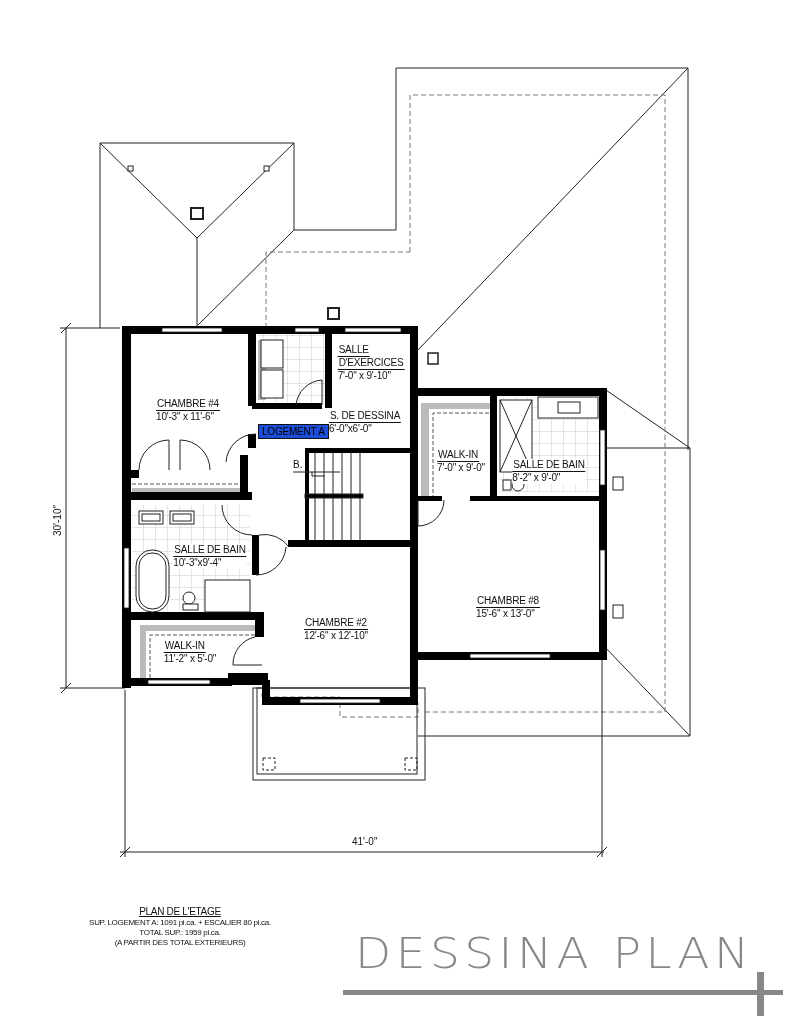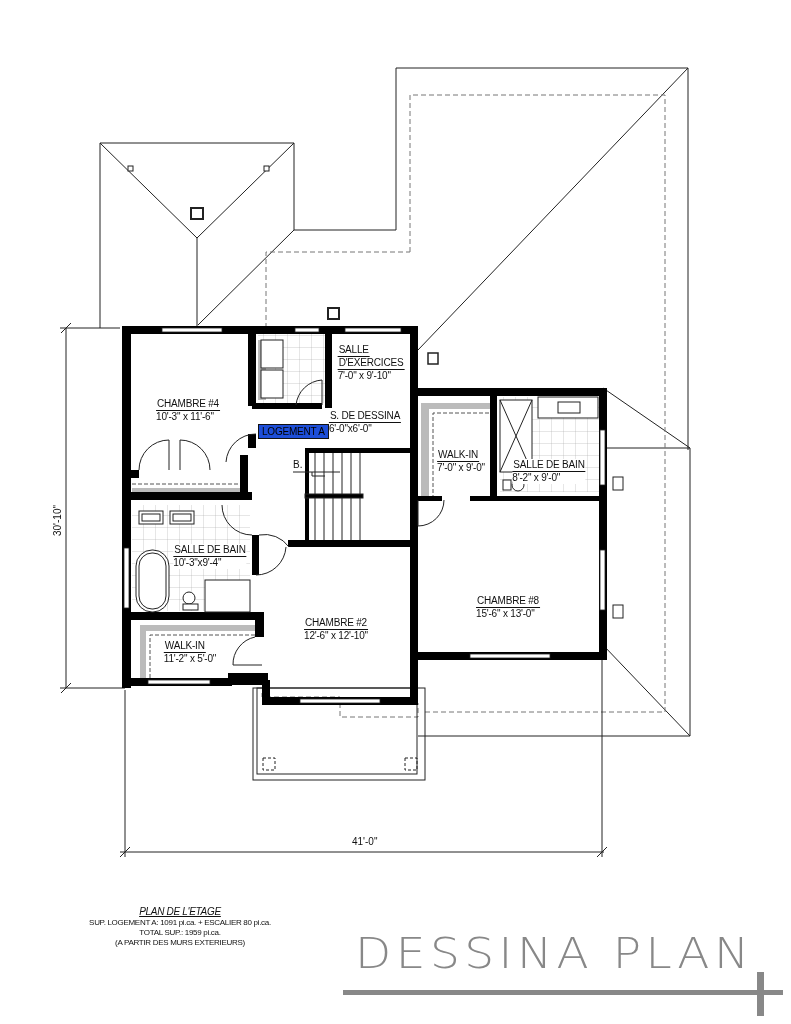--- a/index.html
+++ b/index.html
@@ -5,21 +5,21 @@
   html,body{margin:0;padding:0;background:#fff;}
   body{width:791px;height:1024px;position:relative;overflow:hidden;font-family:"Liberation Sans",sans-serif;}
   svg{position:absolute;left:0;top:0;}
   .lbl{position:absolute;text-align:left;font-family:"Liberation Sans",sans-serif;color:#111;font-size:10px;line-height:12px;white-space:nowrap;transform:translateX(-50%);}
   .lbl .t{display:inline-block;border-bottom:1px solid #111;padding:0 1px;letter-spacing:-0.2px;}
   .lbl .d{display:block;letter-spacing:-0.2px;}
   .boxed{position:absolute;border:1.5px solid #111;font-size:10px;padding:1px 3px;background:#1d4ed8;font-family:"Liberation Sans",sans-serif;letter-spacing:-0.2px;}
   .dim{position:absolute;font-size:10px;font-family:"Liberation Sans",sans-serif;color:#111;}
   .dim-v{transform:rotate(-90deg);transform-origin:left top;}
   .caption{position:absolute;left:70px;top:907px;width:220px;text-align:center;font-family:"Liberation Sans",sans-serif;font-size:8px;line-height:10px;color:#111;letter-spacing:-0.3px;}
-  .caption .ct{font-size:10px;text-decoration:underline;display:block;margin-bottom:1px;font-style:italic;}
+  .caption .ct{font-size:10px;text-decoration:underline;display:block;margin-bottom:1px;}
   .logo{position:absolute;left:355px;top:932px;font-family:"DejaVu Sans",sans-serif;font-weight:300;font-size:42px;letter-spacing:4px;color:#888;line-height:44px;transform:scaleX(1.12);transform-origin:left top;}
 </style>
 </head>
 <body>
 
 <svg width="791" height="1024" viewBox="0 0 791 1024" xmlns="http://www.w3.org/2000/svg">
   <defs>
     <pattern id="tile" width="12" height="12" patternUnits="userSpaceOnUse">
       <rect width="12" height="12" fill="#fff"></rect>
       <path d="M12 0V12M0 12H12" stroke="#aaa" stroke-width="0.6"></path>
@@ -246,20 +246,20 @@
   <span class="d">11'-2" x 5'-0"</span>
 </div>
 
 <div class="dim" style="left:352px;top:836px;">41'-0"</div>
 <div class="dim dim-v" style="left:52px;top:536px;">30'-10"</div>
 
 <div class="caption">
   <span class="ct">PLAN DE L'ETAGE</span>
   <span style="display:block">SUP. LOGEMENT A: 1091 pi.ca. + ESCALIER 80 pi.ca.</span>
   <span style="display:block">TOTAL SUP.: 1959 pi.ca.</span>
-  <span style="display:block">(A PARTIR DES MURS EXTERIEURS)</span>
+  <span style="display:block">(A PARTIR DES TOTAL EXTERIEURS)</span>
 </div>
 
 <div class="logo">DESSINA PLAN</div>
 <svg width="791" height="1024" style="pointer-events:none;">
   <rect x="343" y="990" width="440" height="5" fill="#888"></rect>
   <rect x="757" y="972" width="7" height="44" fill="#888"></rect>
 </svg>
 
 </body></html>

